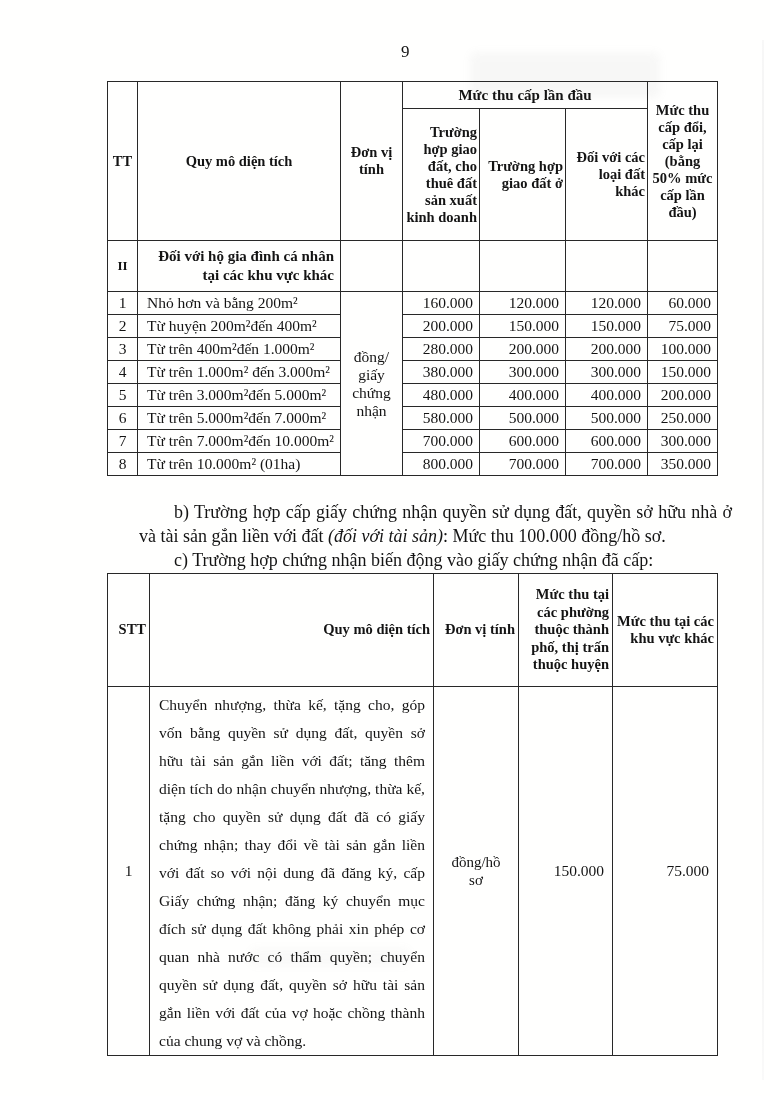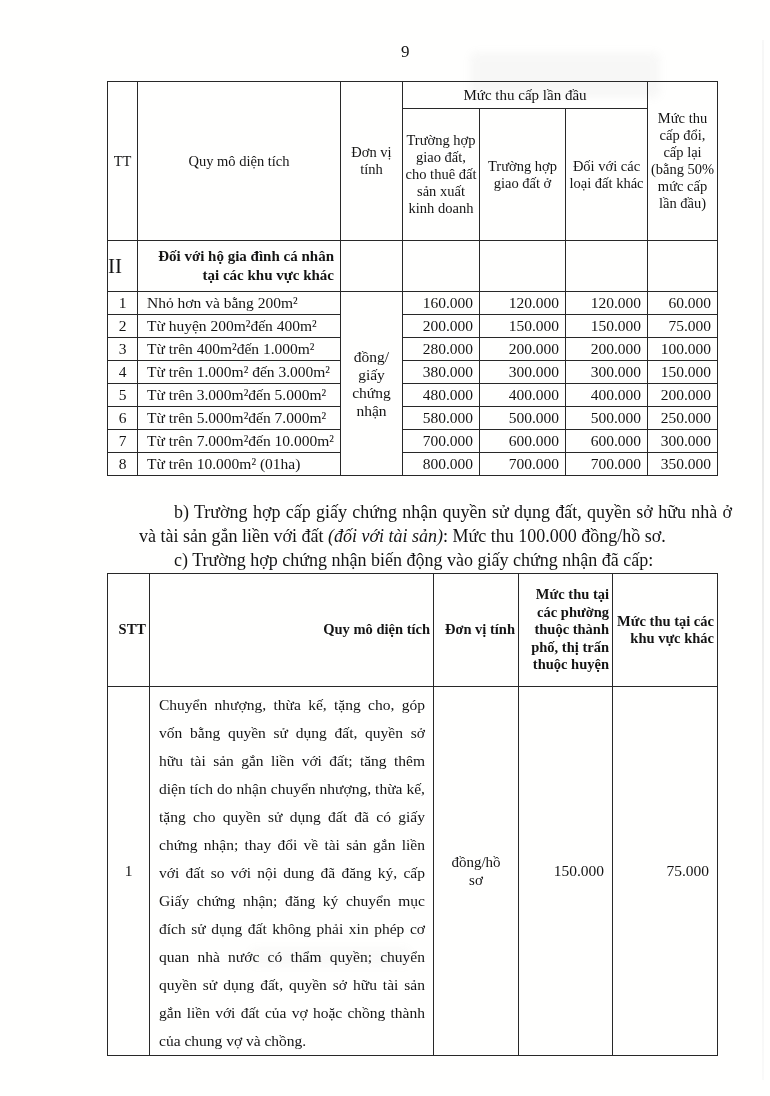--- a/index.html
+++ b/index.html
@@ -15,25 +15,25 @@
   .smudge{position:absolute;background:#9a9a9a;opacity:.07;filter:blur(4px);border-radius:6px;}
   .smudge.s1{left:470px;top:52px;width:190px;height:46px;}
   .smudge.s2{left:250px;top:948px;width:160px;height:18px;opacity:.05;}
 
   table{border-collapse:collapse;table-layout:fixed;position:absolute;}
   td{border:1.5px solid #282828;overflow:hidden;vertical-align:middle;padding:0;}
 
   
   #t1{left:107px;top:81px;width:610px;}
   #t1 .hgroup td{height:26px;}
-  #t1 .hsub td{height:131px;}
-  #t1 .hc{font-weight:normal;text-align:center;font-size:14.5px;line-height:17px;padding:0 2px;}
+  #t1 .hsub td{height:131px;text-align:right;}
+  #t1 .hc{font-weight:bold;text-align:center;font-size:14.5px;line-height:17px;padding:0 2px;}
   #t1 .grp{font-size:15px;}
   #t1 tr.sec td{height:50px;}
-  #t1 .sec-tt{font-weight:normal;font-size:21px;}
+  #t1 .sec-tt{font-weight:bold;text-align:center;font-size:13px;}
   #t1 .sec-label{font-weight:bold;font-size:15px;line-height:19px;padding:0 6px 0 9px;text-align:right;}
   #t1 tr.data td{height:22px;font-size:15.5px;}
   #t1 .tt{text-align:center;}
   #t1 .area{text-align:left;padding-left:9px;}
   #t1 .num{text-align:right;padding-right:6px;}
   #t1 .unit-cell{text-align:center;font-size:15px;line-height:18px;padding:0 8px;}
 
   
   .paras{position:absolute;left:115px;top:500px;width:593px;
     font-size:18px;line-height:24px;text-align:justify;margin-left:24px;}

